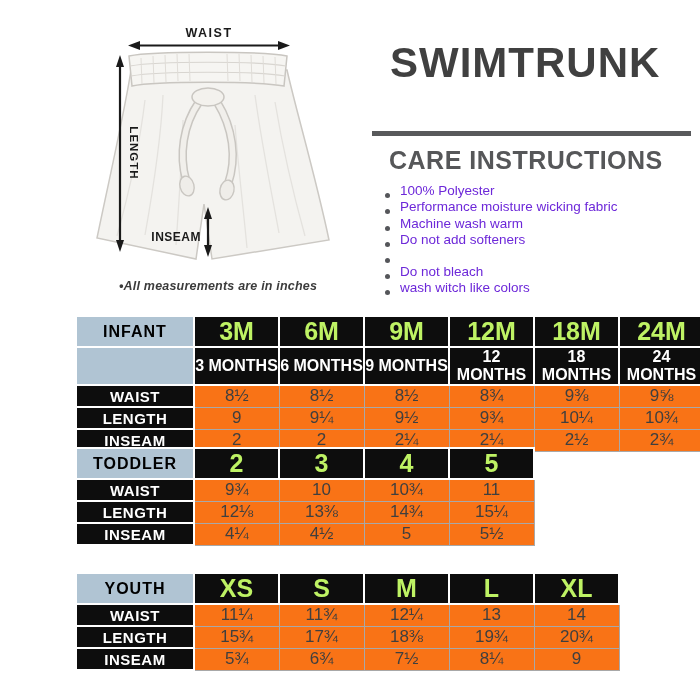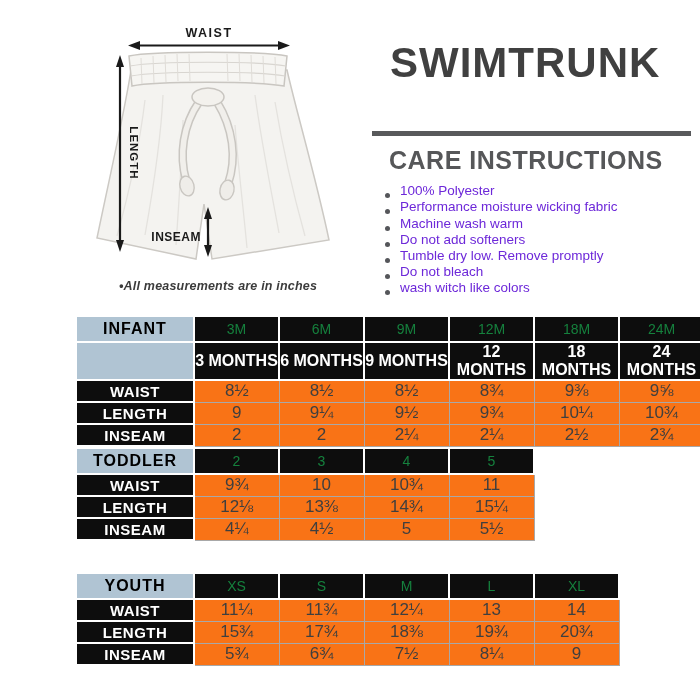--- a/index.html
+++ b/index.html
@@ -25,21 +25,21 @@
 
   
   .tbl-host{position:absolute;left:42px;}
   #tbl-0{top:315px;} #tbl-1{top:447px;} #tbl-2{top:572px;}
   table.size-table{border-collapse:collapse;table-layout:fixed;}
   table.size-table td{text-align:center;vertical-align:middle;padding:0;}
   td.group{width:116px;height:24px;background:#b0c4d3;border:2px solid #fff;
         color:#000000;font-weight:bold;font-size:16px;letter-spacing:1px;}
   td.groupsub{width:116px;height:19px;background:#b0c4d3;border:2px solid #fff;}
   td.size{width:83px;height:24px;background:#0d0d0d;border:2px solid #fff;
-        color:#15803d;font-weight:normal;font-size:14px;}
+        color:#bef264;font-weight:bold;font-size:25px;}
   td.desc{width:83px;height:19px;background:#0d0d0d;border:2px solid #fff;
         color:#fff;font-weight:bold;font-size:16px;}
   td.rlabel{width:116px;height:20px;background:#0d0d0d;border:2px solid #fff;
         color:#fff;font-weight:bold;font-size:15px;letter-spacing:.5px;}
   td.val{width:83px;height:20px;background:#f97316;border:1px solid #a8a8a8;
         color:#3f3f3f;font-size:17px;}
 </style>
 </head>
 <body>
 
@@ -135,21 +135,20 @@
     <li>
         <span class="dot"></span>
         <span>Machine wash warm</span>
       </li>
     <li>
         <span class="dot"></span>
         <span>Do not add softeners</span>
       </li>
     <li>
         <span class="dot"></span>
-        <span>Tumble dry low. Remove promptly</span>
       </li>
     <li>
         <span class="dot"></span>
         <span>Do not bleach</span>
       </li>
     <li>
         <span class="dot"></span>
         <span>wash witch like colors</span>
       </li>
   </ul>

